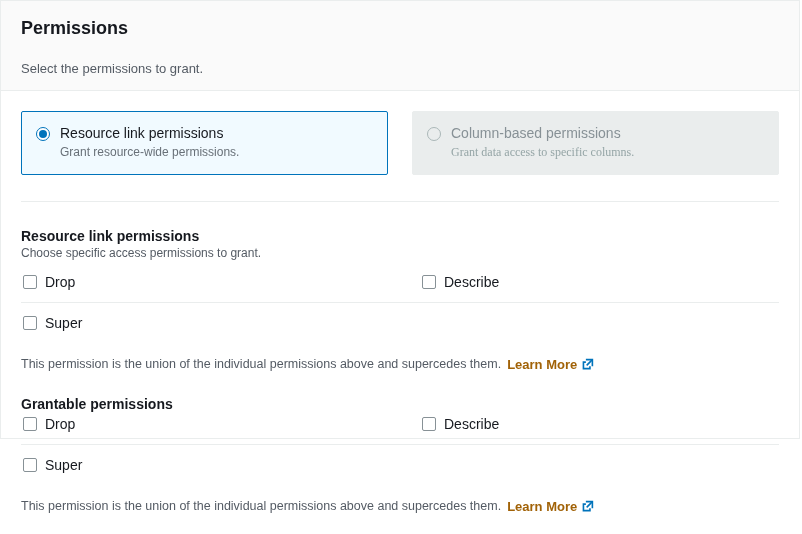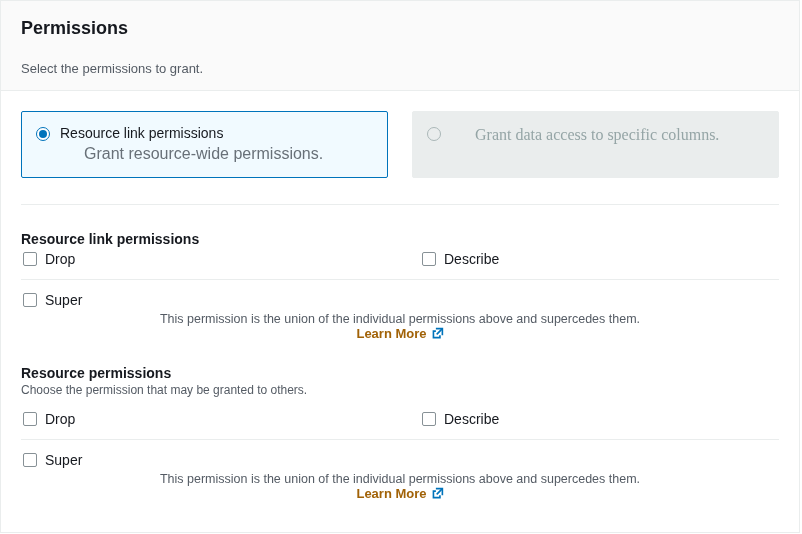--- a/index.html
+++ b/index.html
@@ -7,21 +7,21 @@
       font-family: "Amazon Ember", "Helvetica Neue", Arial, sans-serif;
       background: #fff;
       width: 802px;
       height: 534px;
       overflow: hidden;
     }
     .panel {
       border: 1px solid #eaeded;
       border-radius: 0;
       width: 800px;
-      height: 533px;
+      height: 439px;
       position: relative;
     }
     .panel-header {
       padding: 16px 20px 14px 20px;
       background: #fafafa;
       border-bottom: 1px solid #eaeded;
     }
     .panel-title {
       font-size: 18px;
       font-weight: 700;
@@ -86,24 +86,23 @@
       background: #eaeded;
     }
     .tile-label {
       font-size: 14px;
       font-weight: 400;
       color: #16191f;
       line-height: 1.3;
     }
     .tile.disabled .tile-label { color: #879196; }
     .tile-desc {
-      font-size: 16px;
+      font-size: 12px;
       color: #687078;
       margin-top: 2px;
-      margin-left: 24px;
     }
     .tile.disabled .tile-desc { color: #95a5a6; font-family: Liberation Serif, serif; }
 
     .thin-divider {
       height: 1px;
       background: #eaeded;
       margin-bottom: 26px;
     }
 
     .section-title {
@@ -146,25 +145,25 @@
 
     .row-divider {
       height: 1px;
       background: #eaeded;
       margin: 8px 0 8px 0;
     }
 
     .super-note {
       font-size: 12.5px;
       color: #545b64;
-      margin-top: 0;
+      margin-top: 22px;
       display: flex;
       align-items: center;
       flex-wrap: wrap;
-      flex-direction: column;
+      gap: 6px;
     }
     .learn-link {
       color: #a16207;
       font-weight: 700;
       text-decoration: none;
       display: inline-flex;
       align-items: center;
       gap: 4px;
       font-size: 13px;
     }
@@ -193,30 +192,32 @@
         <span class="tile-radio"></span>
         <div>
           <div class="tile-label">Resource link permissions</div>
           <div class="tile-desc">Grant resource-wide permissions.</div>
         </div>
       </div>
 
       <div class="tile disabled">
         <span class="tile-radio"></span>
         <div>
+          <div class="tile-label">Column-based permissions</div>
           <div class="tile-desc">Grant data access to specific columns.</div>
         </div>
       </div>
 
     </div>
 
     <div class="thin-divider"></div>
 
     <div>
       <div class="section-title">Resource link permissions</div>
+      <div class="section-desc">Choose specific access permissions to grant.</div>
 
       <div class="checkbox-row">
         <label class="checkbox-item">
           <span class="cb-box"></span>
           <span class="cb-label">Drop</span>
         </label>
         <label class="checkbox-item">
           <span class="cb-box"></span>
           <span class="cb-label">Describe</span>
         </label>
@@ -239,22 +240,21 @@
               <path d="M11 10v3H3V5h3"></path>
             </svg>
           </span>
         </a>
       </div>
     </div>
 
     <div class="section-gap"></div>
 
     <div>
-      <div class="section-title">Resource permissions</div>
-      <div class="section-desc">Choose the permission that may be granted to others.</div>
+      <div class="section-title">Grantable permissions</div>
 
       <div class="checkbox-row">
         <label class="checkbox-item">
           <span class="cb-box"></span>
           <span class="cb-label">Drop</span>
         </label>
         <label class="checkbox-item">
           <span class="cb-box"></span>
           <span class="cb-label">Describe</span>
         </label>

